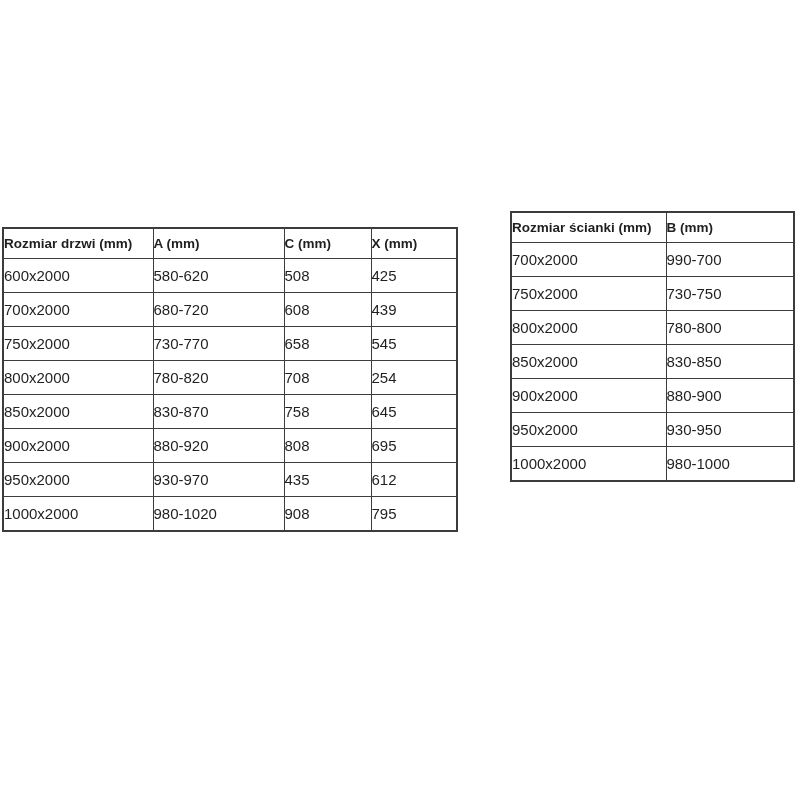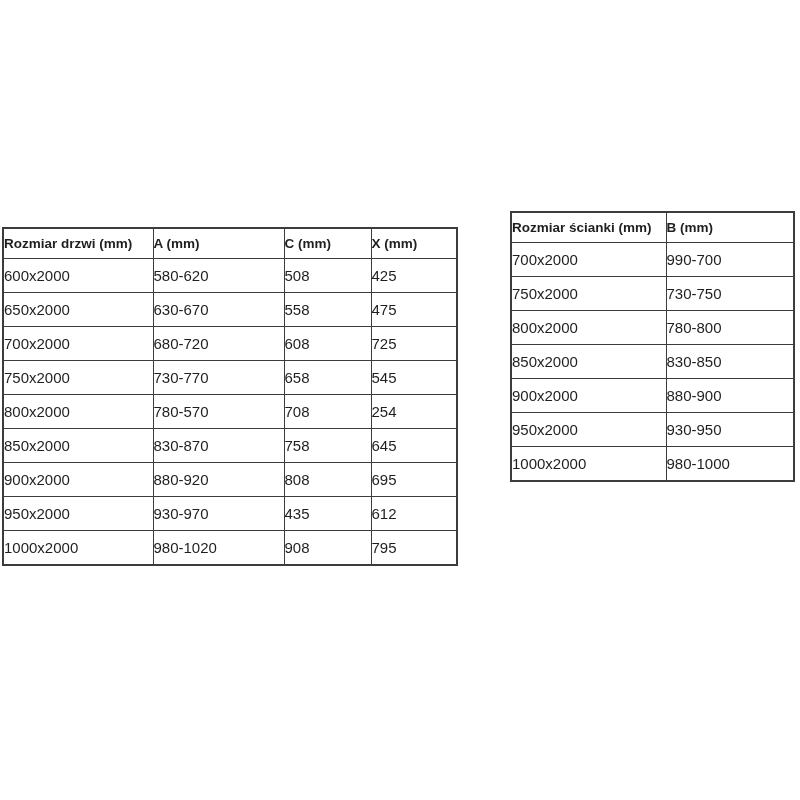--- a/index.html
+++ b/index.html
@@ -66,40 +66,34 @@
         </tr>
       </thead>
       <tbody>
         <tr>
           <td>600x2000</td>
           <td>580-620</td>
           <td>508</td>
           <td>425</td>
         </tr>
         <tr>
-          <td>650x2000</td>
-          <td>630-670</td>
-          <td>558</td>
-          <td>475</td>
-        </tr>
-        <tr>
           <td>700x2000</td>
           <td>680-720</td>
           <td>608</td>
-          <td>725</td>
+          <td>439</td>
         </tr>
         <tr>
           <td>750x2000</td>
           <td>730-770</td>
           <td>658</td>
           <td>545</td>
         </tr>
         <tr>
           <td>800x2000</td>
-          <td>780-570</td>
+          <td>780-820</td>
           <td>708</td>
           <td>254</td>
         </tr>
         <tr>
           <td>850x2000</td>
           <td>830-870</td>
           <td>758</td>
           <td>645</td>
         </tr>
         <tr>

